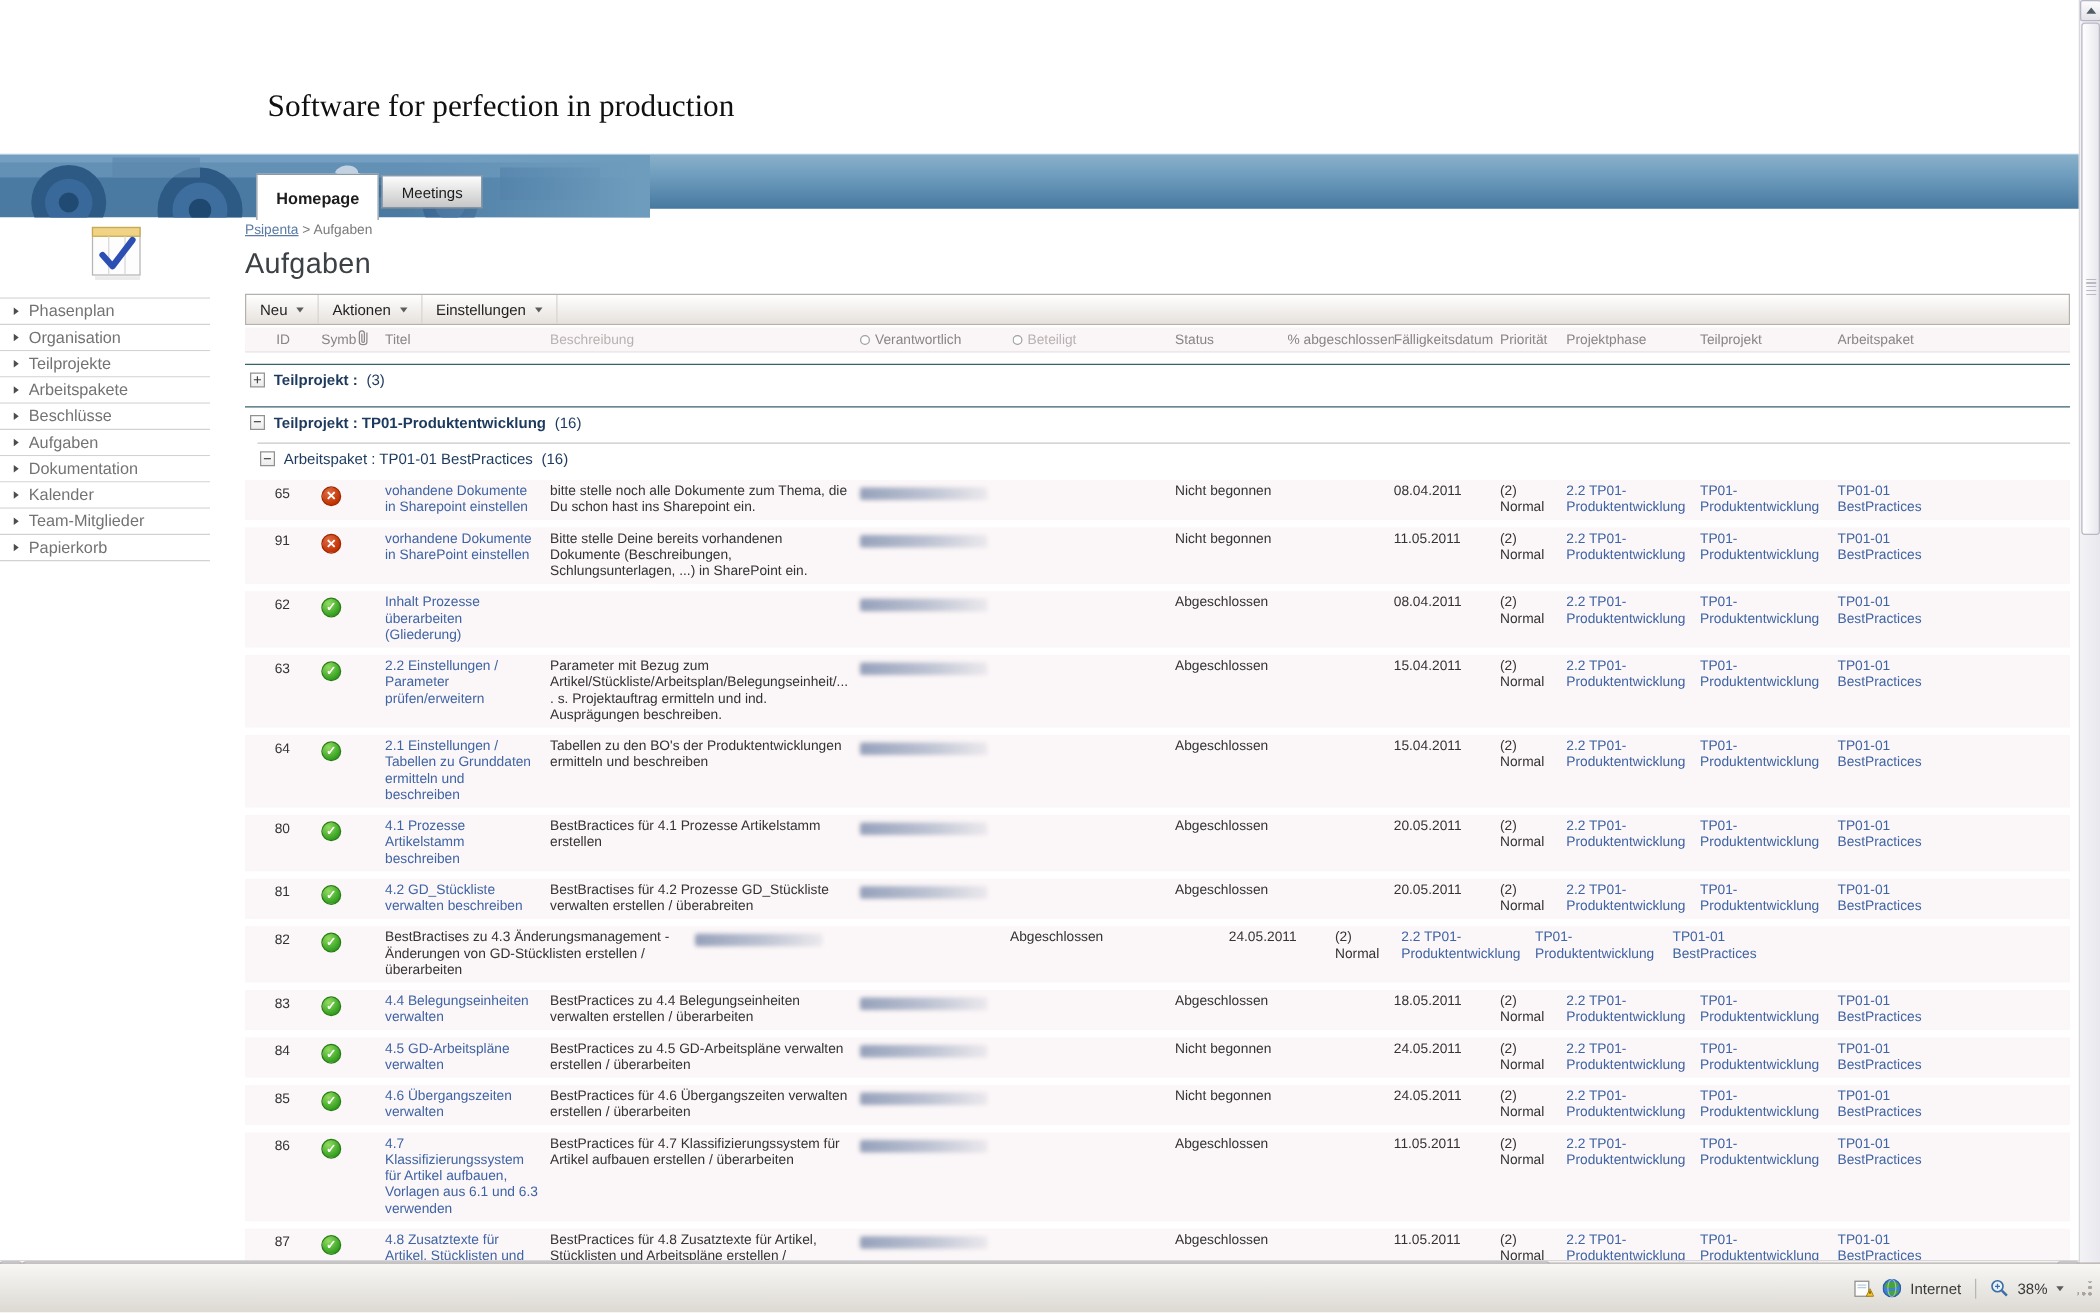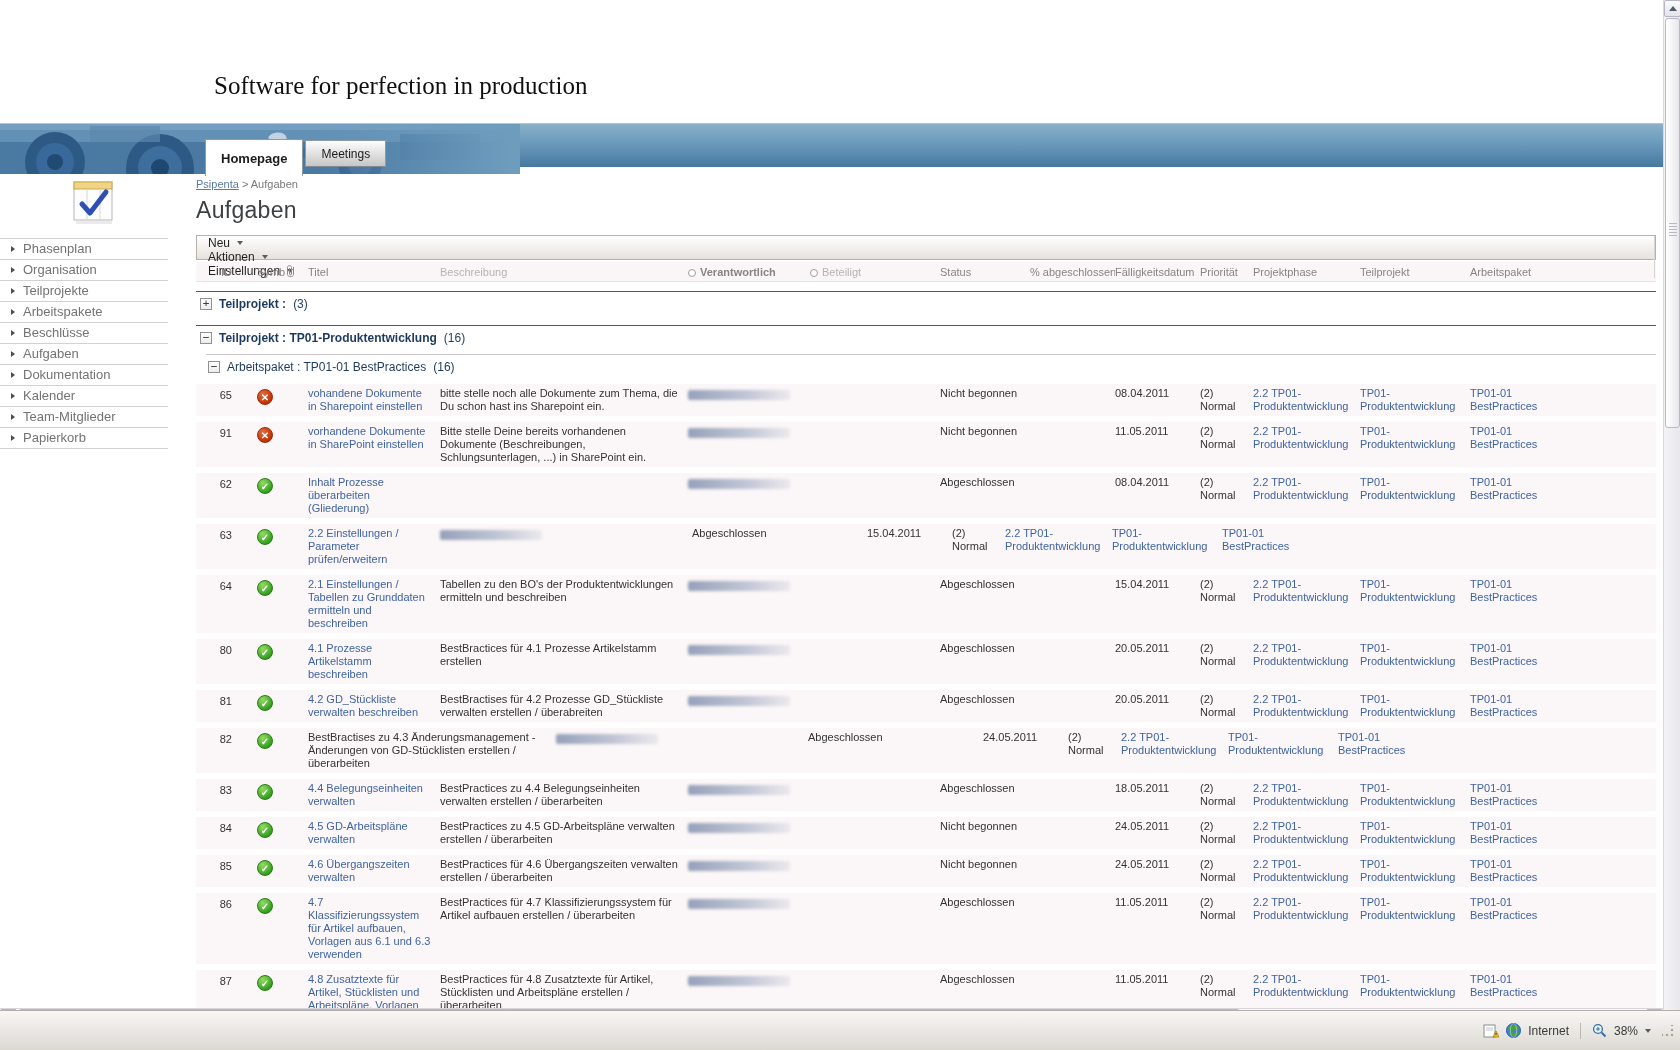--- a/index.html
+++ b/index.html
@@ -40,39 +40,39 @@
   .nav-arrow { position:absolute; left:11px; top:7px; width:0; height:0;
     border-left:4px solid #4d4d4d; border-top:3px solid transparent; border-bottom:3px solid transparent; }
 
   
   .main { position:absolute; left:196px; top:178px; width:1460px; }
   .breadcrumb { font-size:11px; color:#7a7a7a; }
   .breadcrumb a { color:#5a7aa4; text-decoration:underline; cursor:pointer; }
   .page-title { margin-top:7px; font-size:23px; font-weight:400; color:#3c4145; letter-spacing:0.3px; }
 
   .toolbar { margin-top:11px; height:25px; display:flex; align-items:stretch;
-    background:linear-gradient(#ffffff, #e6e1dc); border:1px solid #b6b1ab; font-size:12px; color:#1f1f1f;flex-direction:column; }
+    background:linear-gradient(#ffffff, #e6e1dc); border:1px solid #b6b1ab; font-size:12px; color:#1f1f1f; }
   .toolbar-item { display:flex; align-items:center; gap:7px; padding:0 11px; border-right:1px solid #d9d4cf; cursor:pointer; }
   .caret-down { width:0; height:0; border-top:4px solid #5c5c5c; border-left:3px solid transparent; border-right:3px solid transparent; }
 
   
   .thead { display:flex; margin-top:2px; height:20px; align-items:center;
     background:#faf6f7; color:#898484; font-size:11px; border-bottom:1px solid #eae4e5; }
   .thead .cell { white-space:nowrap; overflow:hidden; }
   .col-dim { color:#b9b1b1; }
   .presence { display:inline-block; width:8px; height:8px; border:1px solid #a0a0a0; border-radius:50%;
     background:#fdfdfd; margin-right:4px; vertical-align:-1px; }
 
   .cell { padding:3px 8px 3px 0; }
   .c-id    { width:48px;  text-align:right; padding-right:12px; }
   .c-sym   { width:42px;  padding-left:13px; }
   .c-clip  { width:22px; }
   .c-title { width:132px; overflow-wrap:break-word; }
   .c-desc  { width:248px; overflow-wrap:break-word; }
-  .c-resp  { width:122px;font-weight:bold; }
+  .c-resp  { width:122px; }
   .c-part  { width:130px; }
   .c-status{ width:90px; }
   .c-pct   { width:85px; }
   .c-due   { width:85px; }
   .c-prio  { width:53px; }
   .c-phase { width:107px; }
   .c-tproj { width:110px; }
   .c-apak  { width:105px; }
 
   .group { margin-top:9px; border-top:1px solid #39626f; padding:5px 0 5px 4px;
@@ -316,20 +316,21 @@
     <div class="cell c-phase"><span class="tlink">2.2 TP01-Produktentwicklung</span></div>
     <div class="cell c-tproj"><span class="tlink">TP01-Produktentwicklung</span></div>
     <div class="cell c-apak"><span class="tlink">TP01-01 BestPractices</span></div>
   </div>
 
   <div class="row">
     <div class="cell c-id">63</div>
     <div class="cell c-sym"><span class="sym green-check">✓</span></div>
     <div class="cell c-clip"></div>
     <div class="cell c-title"><span class="tlink">2.2 Einstellungen / Parameter prüfen/erweitern</span></div>
+    <div class="cell c-desc">Parameter mit Bezug zum Artikel/Stückliste/Arbeitsplan/Belegungseinheit/.... s. Projektauftrag ermitteln und ind. Ausprägungen beschreiben.</div>
     <div class="cell c-resp">
           <div class="blur-name"></div>
         </div>
     <div class="cell c-part"></div>
     <div class="cell c-status">Abgeschlossen</div>
     <div class="cell c-pct"></div>
     <div class="cell c-due">15.04.2011</div>
     <div class="cell c-prio">(2) Normal</div>
     <div class="cell c-phase"><span class="tlink">2.2 TP01-Produktentwicklung</span></div>
     <div class="cell c-tproj"><span class="tlink">TP01-Produktentwicklung</span></div>

